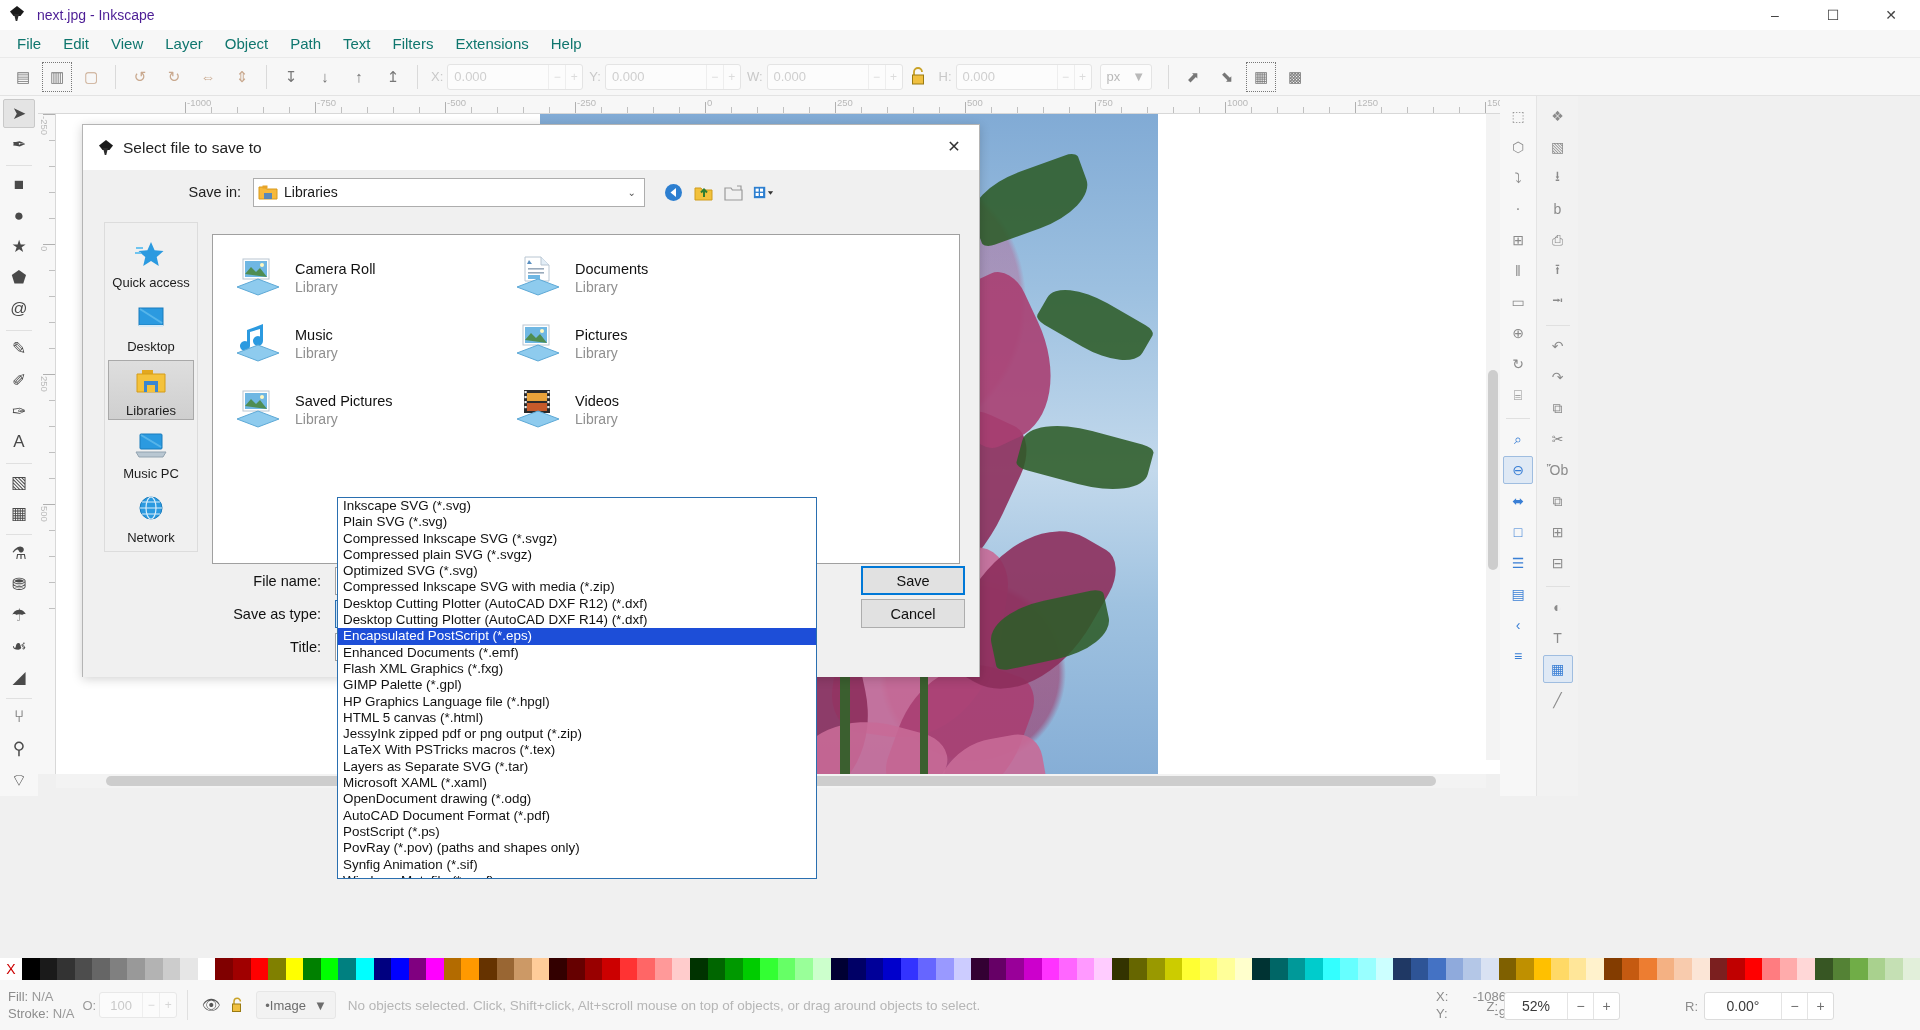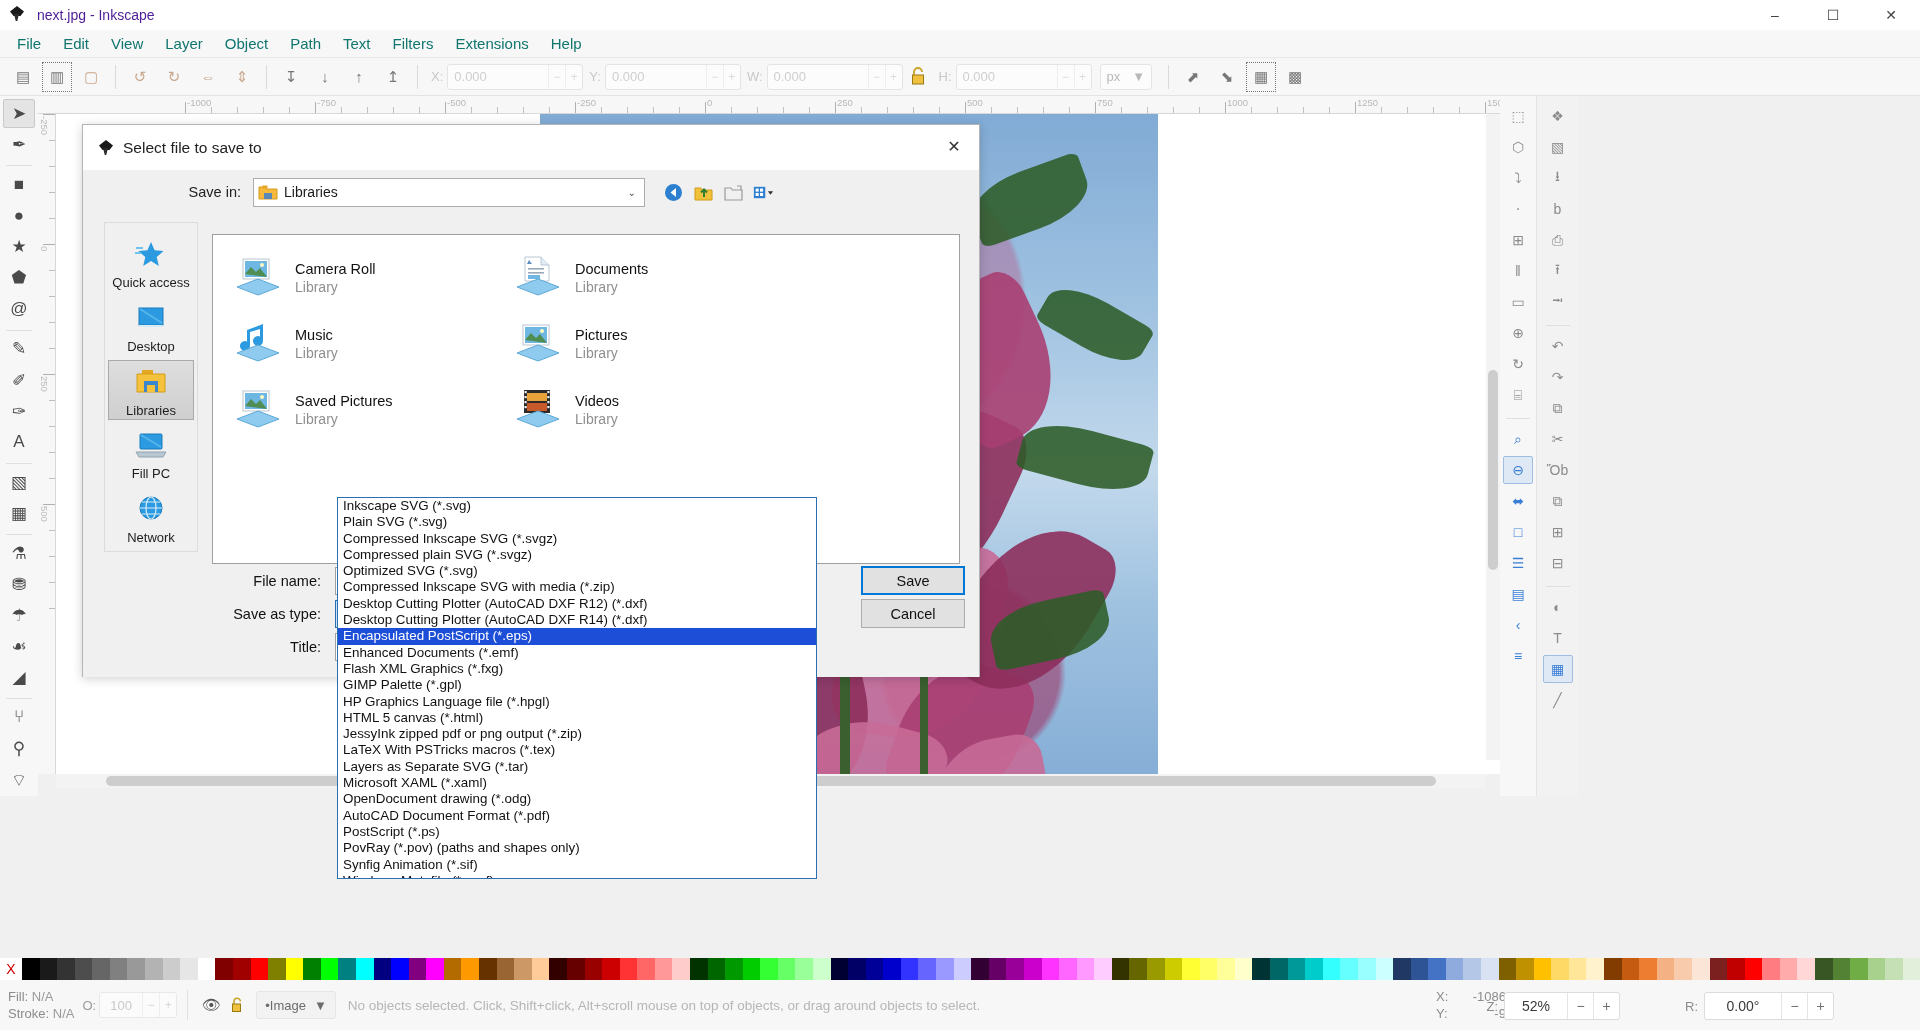--- a/index.html
+++ b/index.html
@@ -902,21 +902,21 @@
             <div class="pl-lb">Libraries</div>
           </div>
           <div class="place">
             <div class="pl-ic">
               <svg width="34" height="32" viewBox="0 0 34 32">
                 <rect x="6" y="4" width="22" height="15" rx="1" fill="#2b9ae0" stroke="#1a7cbd"></rect>
                 <path d="M7 5 L27 17" stroke="#74c6f0" stroke-width="2" opacity=".6"></path>
                 <path d="M2 22 h30 l-3 5 H5 z" fill="#b9c7d2" stroke="#92a3b0"></path>
               </svg>
             </div>
-            <div class="pl-lb">Fill PC</div>
+            <div class="pl-lb">Music PC</div>
           </div>
           <div class="place">
             <div class="pl-ic">
               <svg width="34" height="32" viewBox="0 0 34 32">
                 <circle cx="17" cy="14" r="11" fill="#2b9ae0" stroke="#1a7cbd"></circle>
                 <ellipse cx="17" cy="14" rx="5" ry="11" fill="none" stroke="#d9eefa" stroke-width="1.2"></ellipse>
                 <path d="M6 14 h22 M8 8 h18 M8 20 h18" stroke="#d9eefa" stroke-width="1.2" fill="none"></path>
               </svg>
             </div>
             <div class="pl-lb">Network</div>

